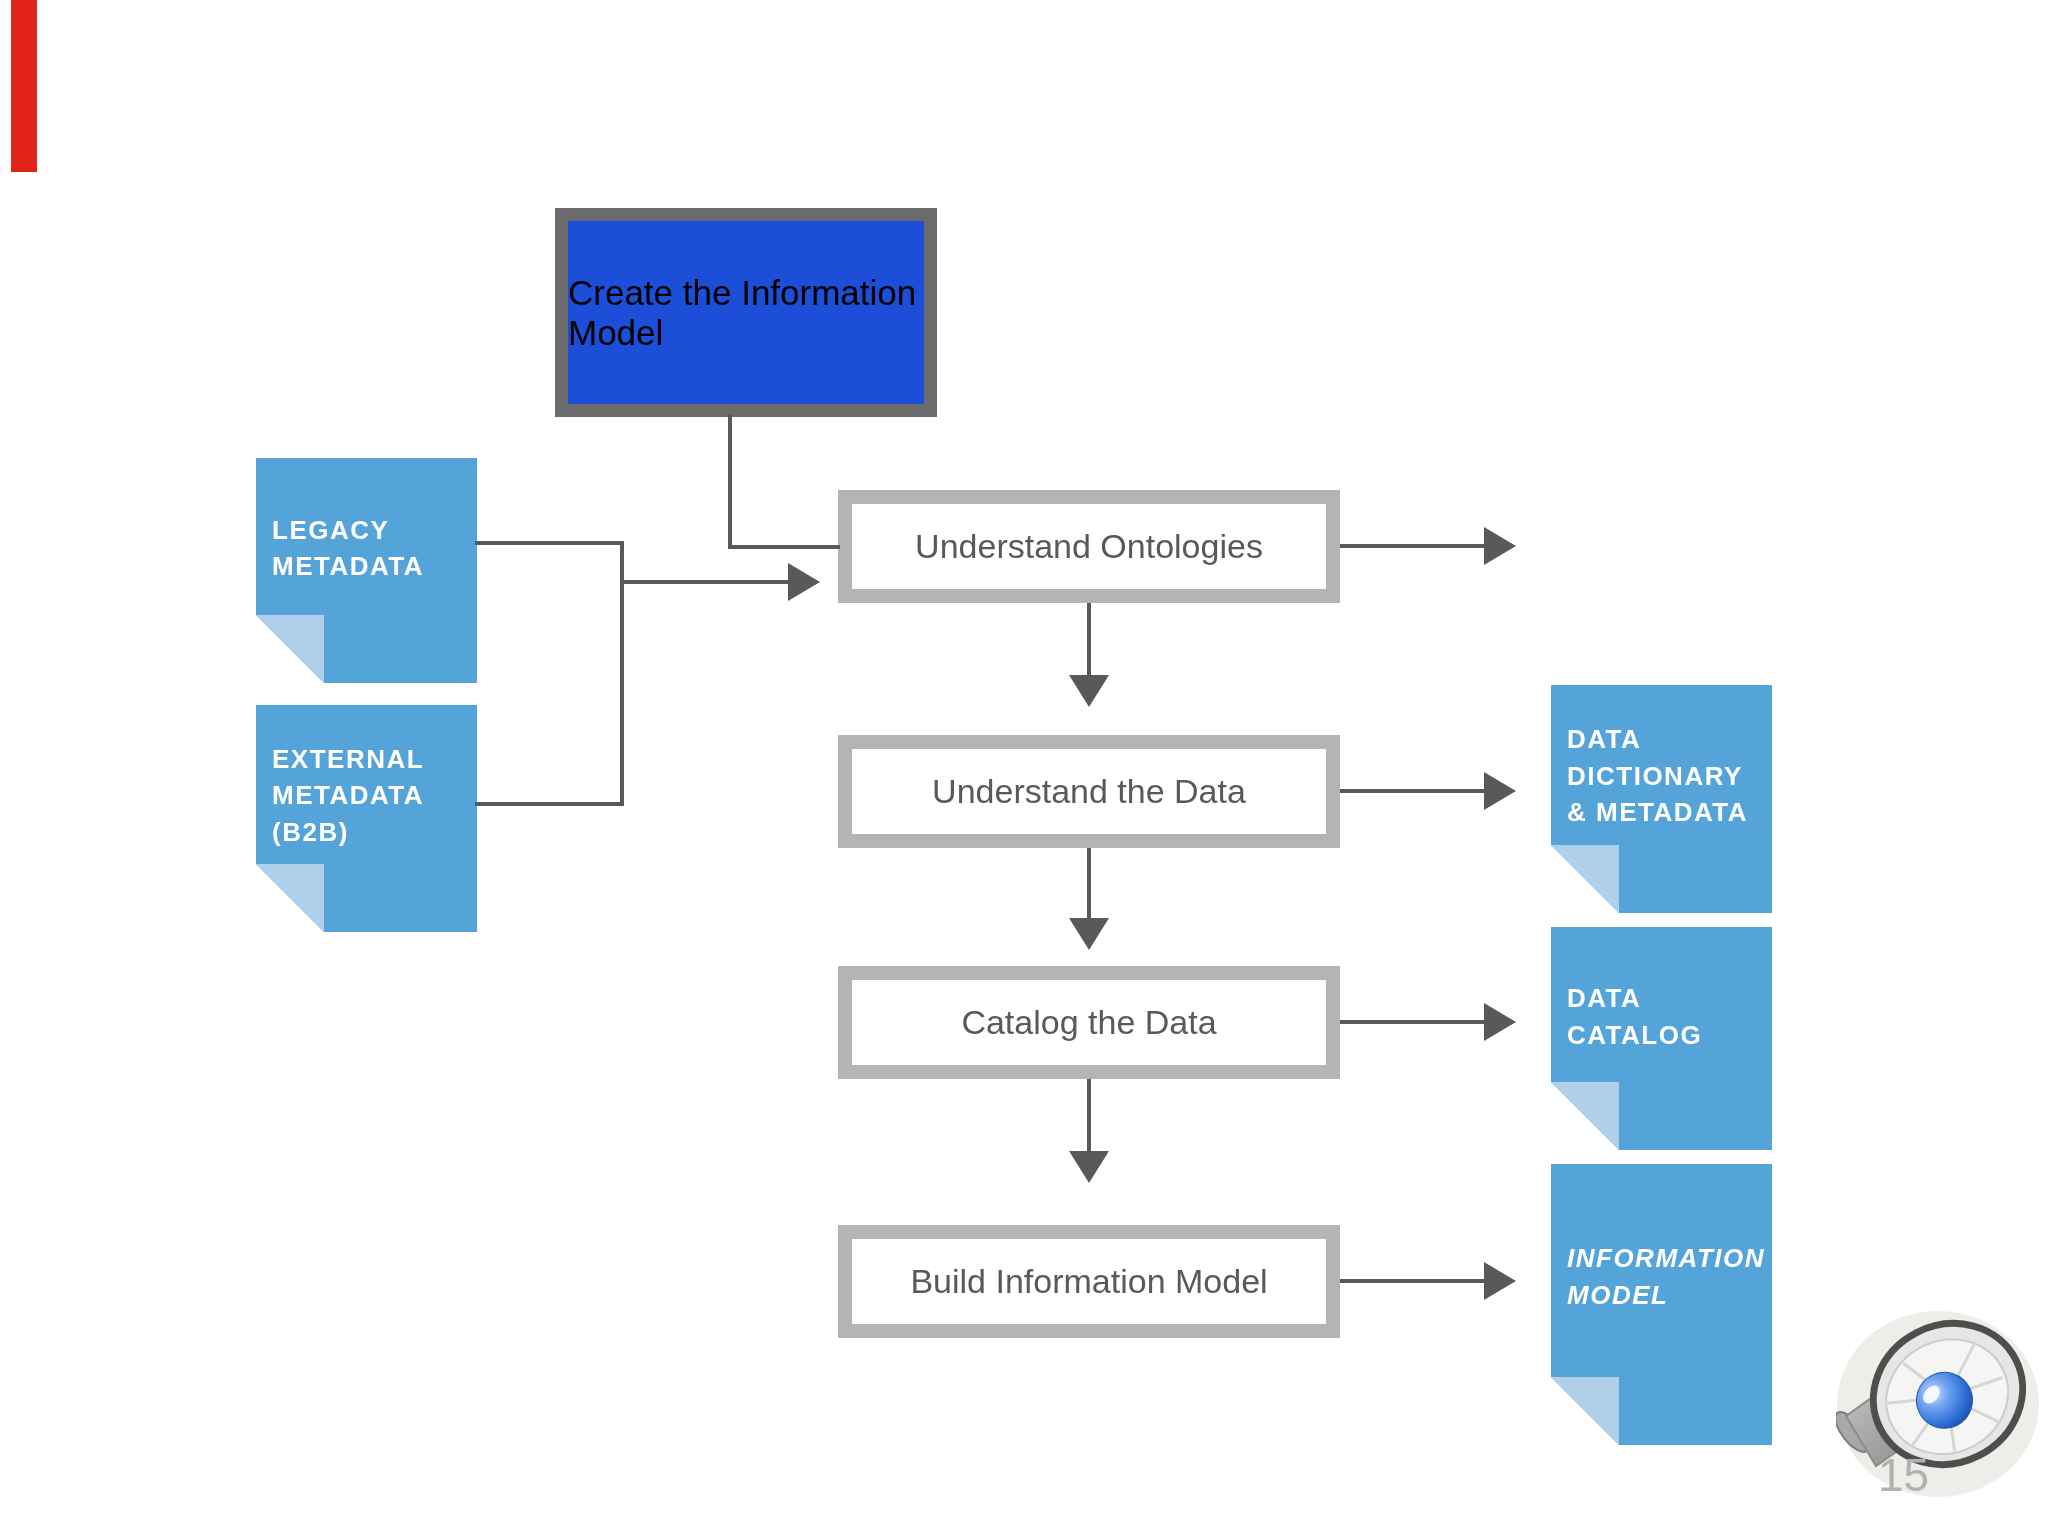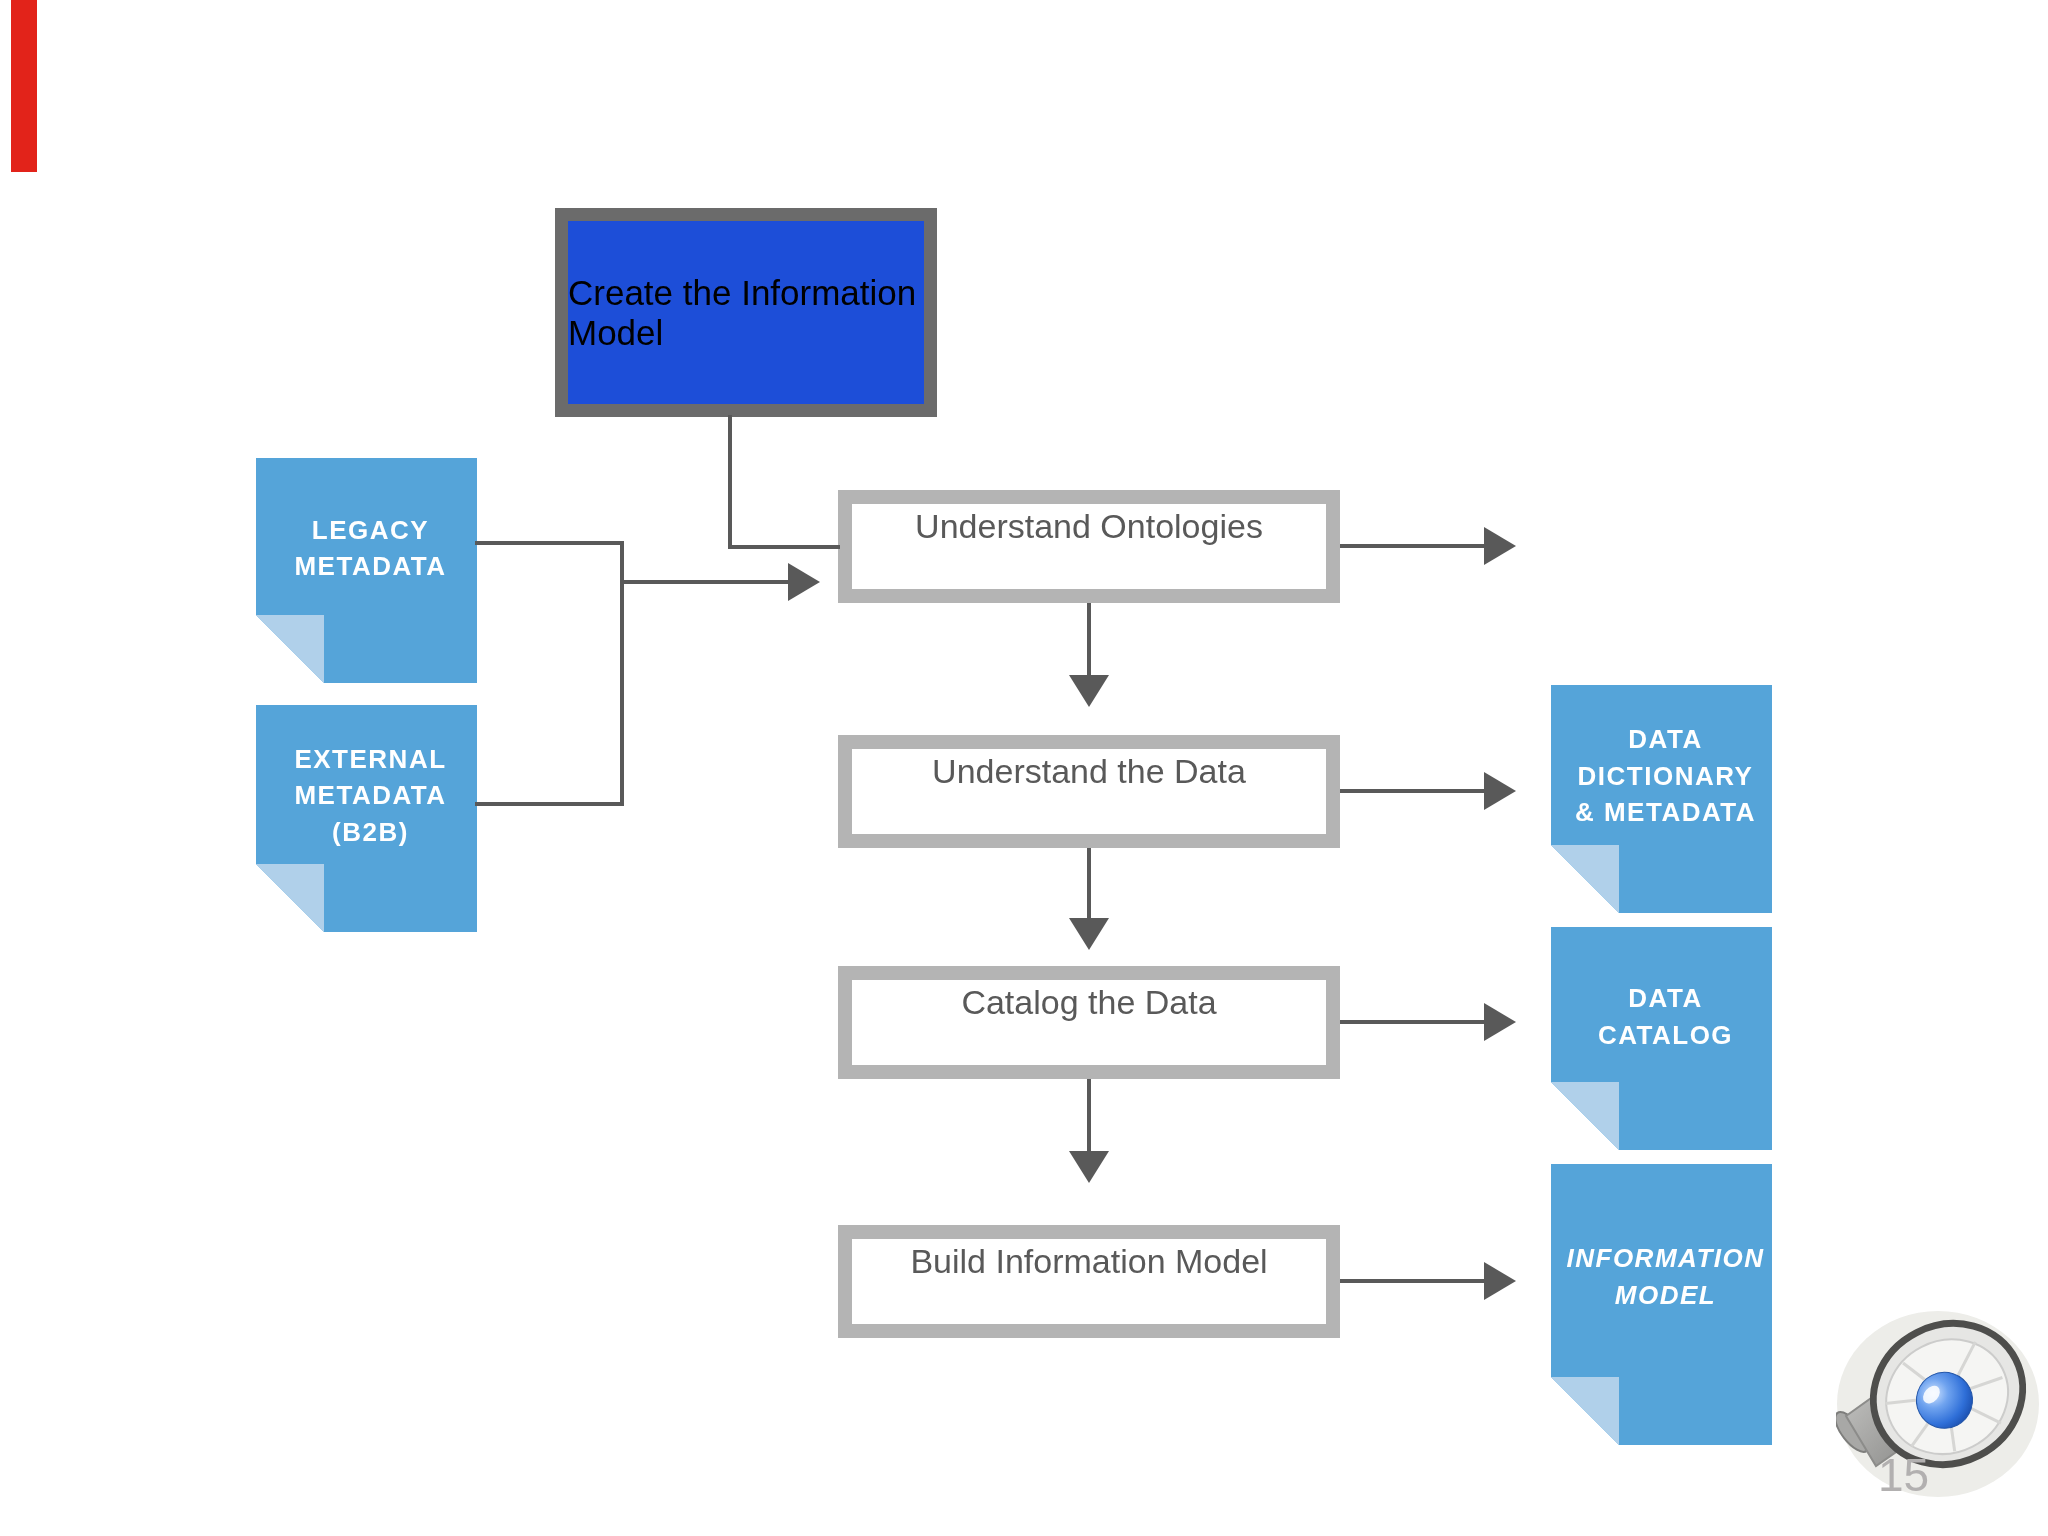--- a/index.html
+++ b/index.html
@@ -12,28 +12,28 @@
     position:relative; width:2048px; height:1536px; background:#ffffff;
     overflow:hidden; font-family:"Liberation Sans", sans-serif;
   }
   .accent-bar{position:absolute; left:11px; top:0; width:26px; height:172px; background:var(--accent-red);}
 
   
   .note{position:absolute; width:221px; background:var(--note-blue);
         clip-path:polygon(0 0,100% 0,100% 100%,68px 100%,0 calc(100% - 68px));}
   .note .fold{position:absolute; left:0; bottom:0; width:68px; height:68px;
         background:var(--note-fold-blue); clip-path:polygon(0 0,100% 0,100% 100%);}
-  .note .note-label{position:absolute; top:40%; left:4px; transform:translateY(-50%);
-        width:100%; text-align:center; color:var(--note-text); font-weight:bold;
+  .note .note-label{position:absolute; top:40%; left:16px; transform:translateY(-50%);
+        width:100%; text-align:left; color:var(--note-text); font-weight:bold;
         font-size:26px; letter-spacing:1.5px; line-height:1.4; white-space:pre-line;}
 
   
   .pbox{position:absolute; left:838px; width:474px; height:85px;
         border:14px solid var(--process-border-gray); background:#fff;
-        display:flex; justify-content:center;}
+        display:flex; align-items:center; justify-content:center;}
   .pbox .pbox-label{color:var(--text-gray); font-size:34px; text-align:center; white-space:pre-line; line-height:1.35;}
   .rootbox{position:absolute; left:555px; top:208px; width:356px; height:183px;
         border:13px solid var(--root-border-gray); background:#1d4ed8;
         display:flex; align-items:center; justify-content:center;}
   .rootbox .pbox-label{font-size:35px;}
 
   
   .line{position:absolute; background:var(--connector-gray);}
   .ah-right{position:absolute; width:0; height:0;
         border-top:19px solid transparent; border-bottom:19px solid transparent;

